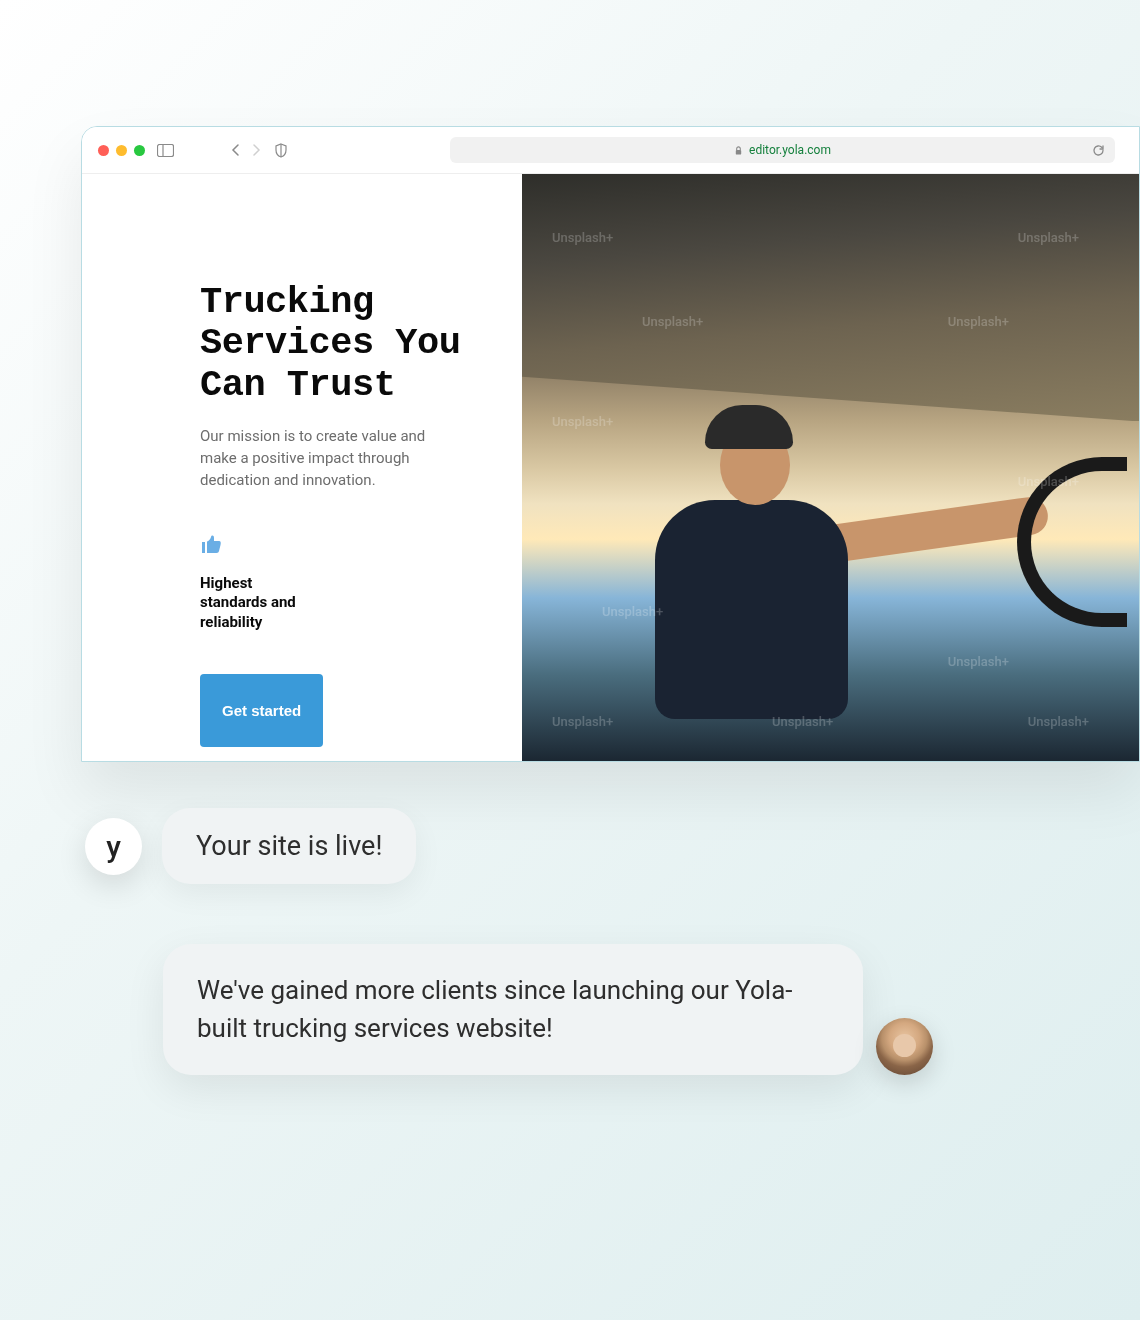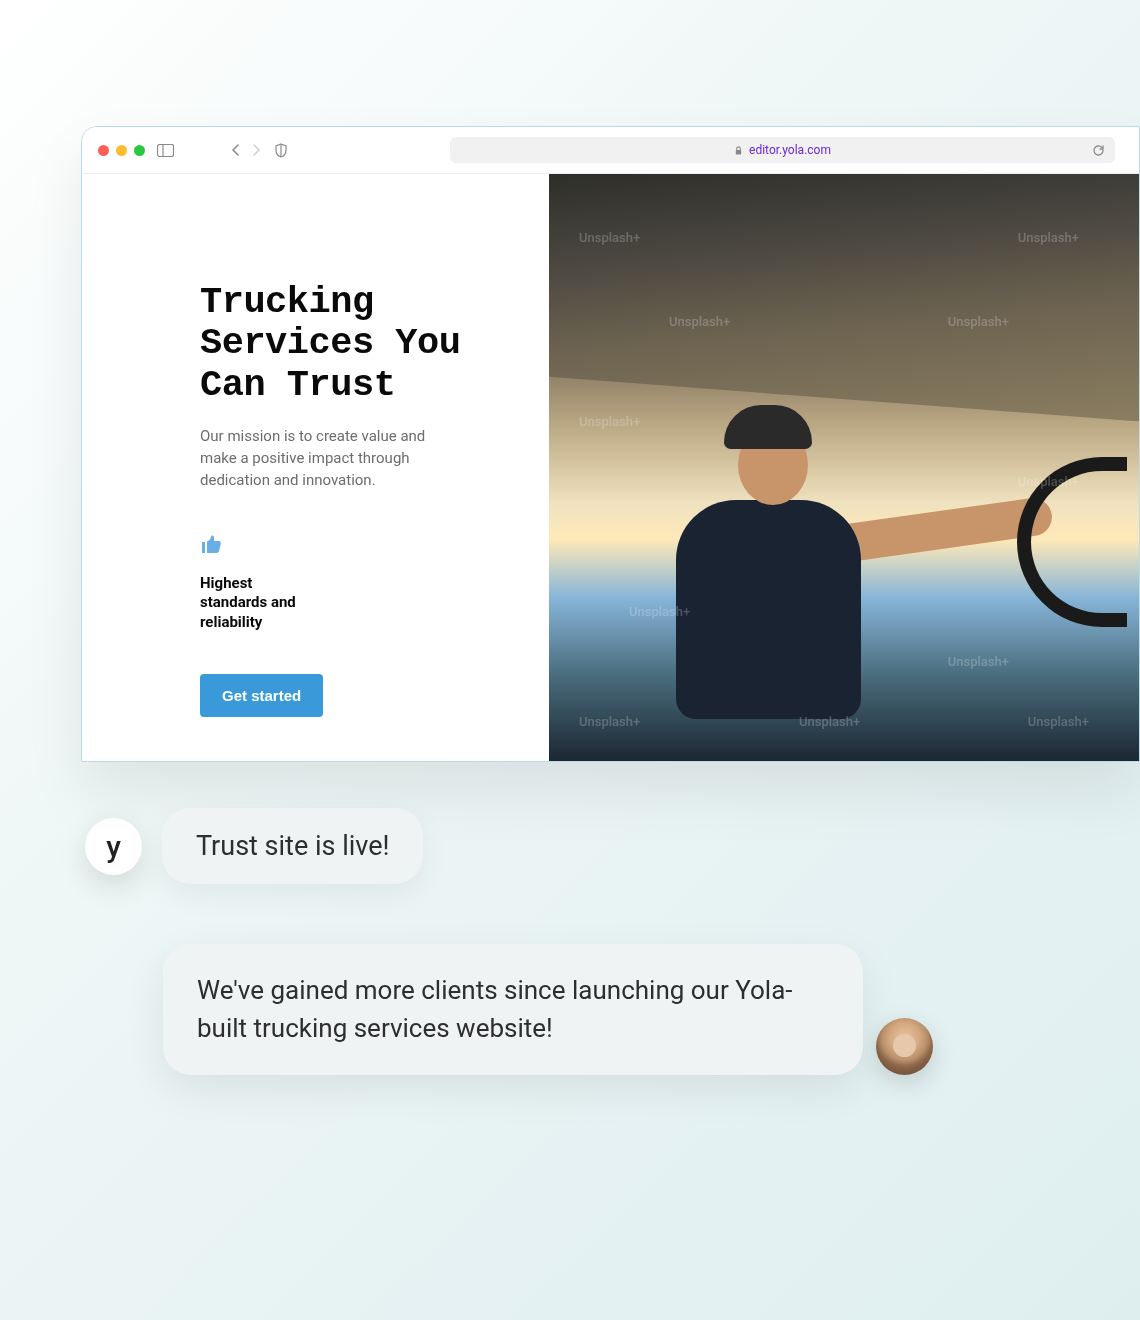--- a/index.html
+++ b/index.html
@@ -21,38 +21,38 @@
 }
 .dots { display:flex; gap:7px; }
 .dot { width:11px; height:11px; border-radius:50%; }
 .dot.r{background:#ff5f57;} .dot.y{background:#febc2e;} .dot.g{background:#28c840;}
 .sidebar-ic svg, .nav-arrow svg, .shield-ic svg, .refresh-ic svg { display:block; }
 .nav-group { display:flex; gap:8px; margin-left:44px; }
 .url-bar {
   flex:1; margin-left:150px; margin-right:8px; height:26px;
   background:#f1f1f1; border-radius:6px;
   display:flex; align-items:center; justify-content:center;
-  gap:6px; font-size:12px; color:#6d28d9; position:relative;
+  gap:6px; font-size:12px; color:#15803d; position:relative;
 }
 .lock-ic { width:9px; height:9px; }
 .refresh-ic { position:absolute; right:10px; }
 .site { display:flex; height:589px; }
 .site-left { width:440px; padding:108px 40px 0 118px; }
 .site-title { font-size:37px; font-weight:700; color:#0a0a0a; line-height:1.12; letter-spacing:-0.5px;font-family:Liberation Mono, monospace; }
 .site-sub { margin-top:20px; font-size:15px; color:#6d6d6d; line-height:1.45; max-width:260px; }
 .feats { display:flex; gap:26px; margin-top:40px;flex-direction:column; }
 .feat { width:120px; }
 .feat-ic { color:#6aaee5; margin-bottom:16px; }
 .feat-txt { font-size:15px; font-weight:700; color:#0a0a0a; line-height:1.3; }
 .cta {
   margin-top:42px; background:#3a9ad9; color:#fff; border:none;
-  padding:13px 22px; font-size:15px; font-weight:600; border-radius:4px;
+  padding:28px 22px; font-size:15px; font-weight:600; border-radius:4px;
   cursor:pointer;
 }
-.site-right { flex:1; position:relative; overflow:hidden;margin-left:27px; }
+.site-right { flex:1; position:relative; overflow:hidden; }
 .hero-img { width:100%; height:100%; background:linear-gradient(180deg,#3a3a35 0%,#5a5248 18%,#7d6f5a 30%,#b8a582 42%,#d9c8a3 50%,#f0e2c0 56%,#ffe9b8 62%,#87b5d8 72%,#4a6d7e 85%,#1a2530 100%); position:relative; }
 .cab-ceiling { position:absolute; inset:0 0 auto 0; height:42%; background:linear-gradient(175deg,#2e2e2a 0%,#4a4740 30%,#6d6350 60%,#8a7d60 100%); clip-path:polygon(0 0,100% 0,100% 100%,0 82%); }
 .driver { position:absolute; left:10%; top:38%; width:58%; height:58%; }
 .driver .torso { position:absolute; left:20%; top:30%; width:54%; height:64%; background:#1a2332; border-radius:60px 60px 20px 20px; }
 .driver .head { position:absolute; left:38%; top:8%; width:70px; height:80px; background:#c8956b; border-radius:50%; }
 .driver .cap { position:absolute; left:34%; top:2%; width:88px; height:44px; background:#2a2a2a; border-radius:44px 44px 8px 8px; }
 .driver .arm { position:absolute; right:-30%; top:34%; width:78%; height:38px; background:#c8956b; border-radius:20px; transform:rotate(-8deg); }
 .wheel { position:absolute; right:2%; top:48%; width:110px; height:170px; border:14px solid #1a1a1a; border-right:none; border-radius:85px 0 0 85px; }
 .watermark { position:absolute; font-size:13px; color:rgba(255,255,255,0.28); font-weight:500; opacity:0.8; }
 .chat-area { position:absolute; left:85px; top:808px; width:960px; }
@@ -168,19 +168,19 @@
       </div>
     </div>
   </div>
 </div>
 
 <div class="chat-area">
   <div class="bubble1-row">
     <div class="y-avatar">
       <span>y</span>
     </div>
-    <div class="bubble1">Trust site is live!</div>
+    <div class="bubble1">Your site is live!</div>
   </div>
   <div class="bubble2-row">
     <div class="bubble2">We've gained more clients since launching our Yola-built trucking services website!</div>
     <div class="user-avatar"></div>
   </div>
 </div>
 
 </body></html>

